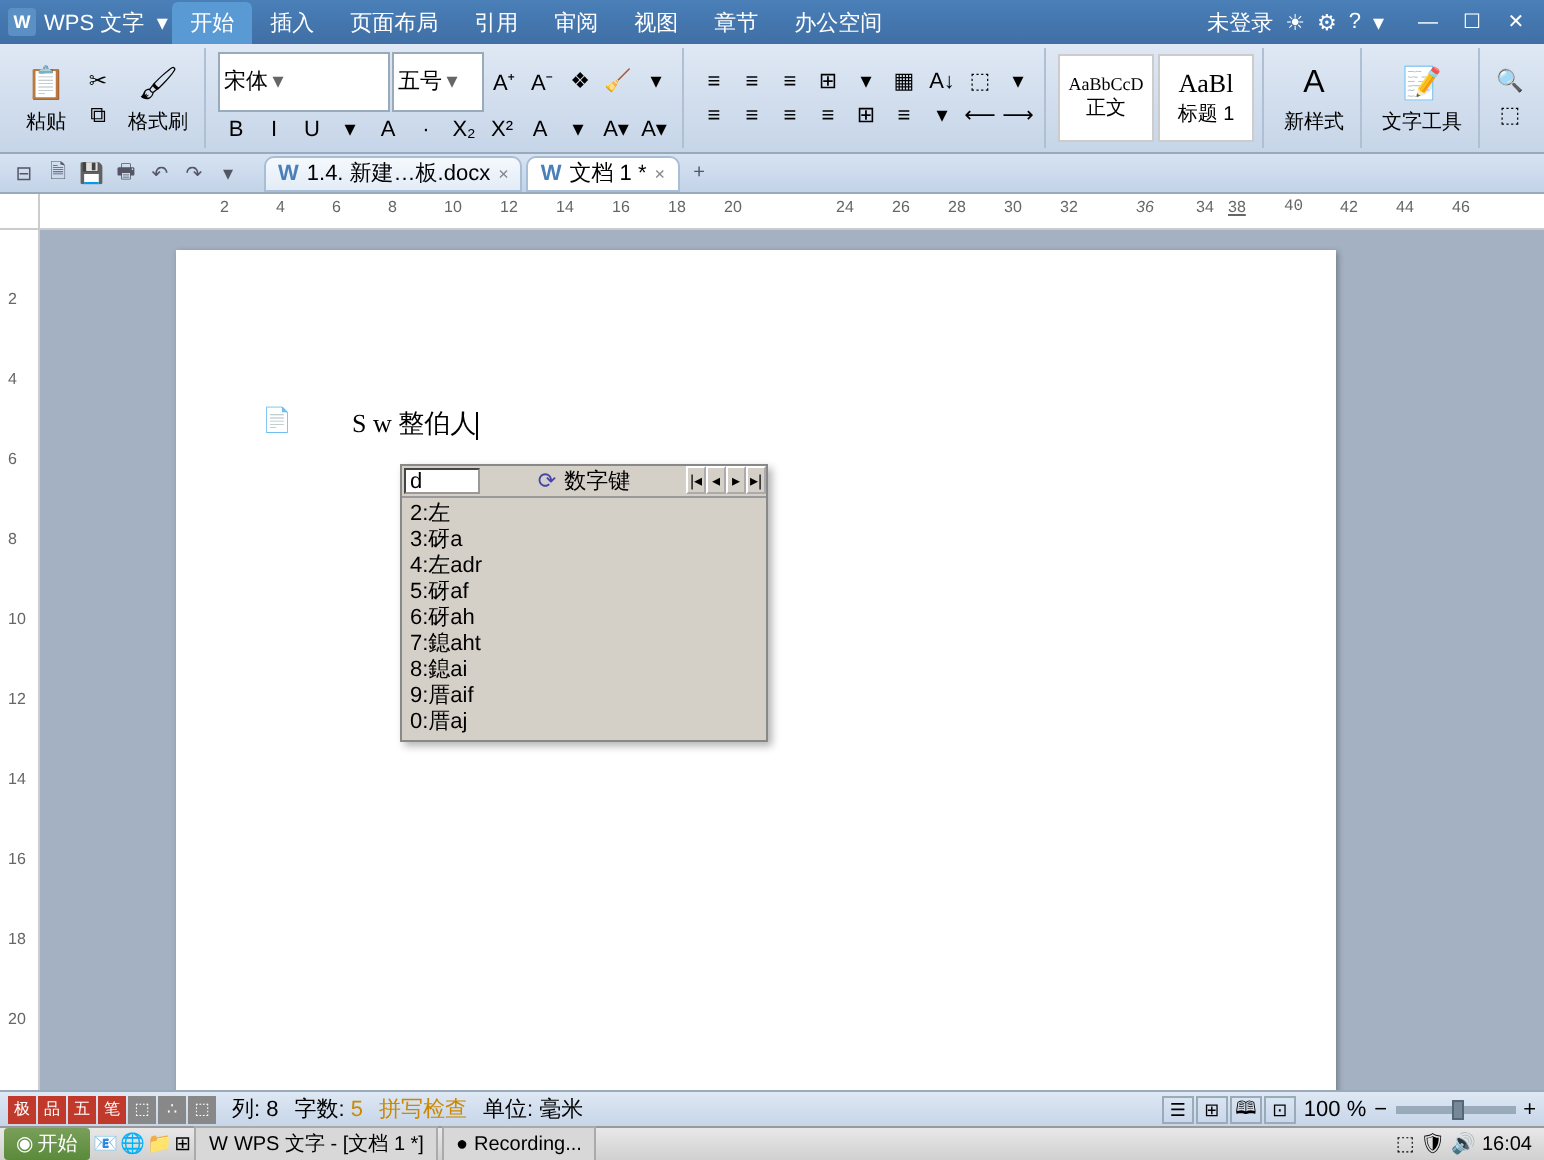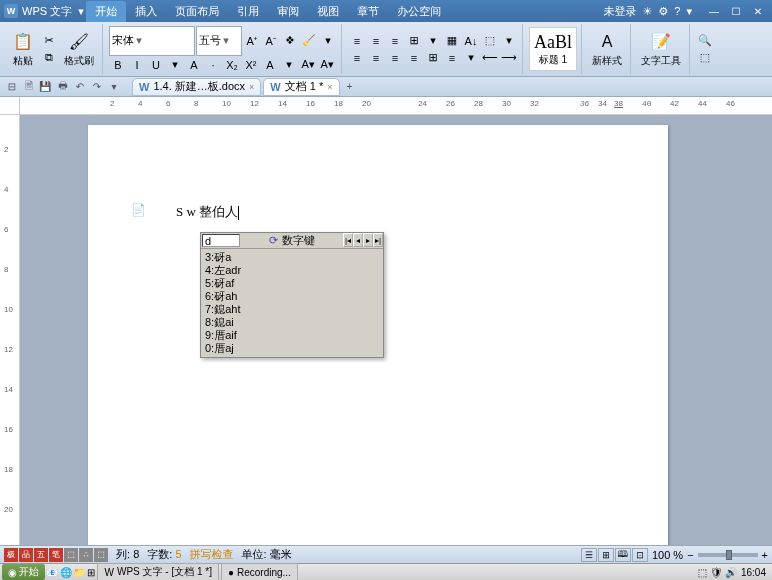--- a/index.html
+++ b/index.html
@@ -167,21 +167,25 @@
           <div class="smbtn">⊞</div>
           <div class="smbtn">≡</div>
           <div class="smbtn">▾</div>
           <div class="smbtn">⟵</div>
           <div class="smbtn">⟶</div>
         </div>
     </div>
   </div>
   <div class="rgroup" id="stylegallery">
       <div class="stylebox">
-        <div class="pv" style="font-size:18px">AaBl</div>
+        <div class="pv" style="font-size:9px">AaBbCcD</div>
+        <div>正文</div>
+      </div>
+      <div class="stylebox">
+        <div class="pv" style="font-size:13px">AaBl</div>
         <div>标题 1</div>
       </div>
     </div>
   <div class="rgroup">
     <div class="bigbtn">
       <div class="ico">A</div>
       <div class="lbl">新样式</div>
     </div>
   </div>
   <div class="rgroup">
@@ -236,21 +240,21 @@
       <span class="tick" style="left: 286px;">16</span>
       <span class="tick" style="left: 314px;">18</span>
       <span class="tick" style="left: 342px;">20</span>
       <span class="tick" style="left: 354px; margin-top: 36px;">22</span>
       <span class="tick" style="left: 398px;">24</span>
       <span class="tick" style="left: 426px;">26</span>
       <span class="tick" style="left: 454px;">28</span>
       <span class="tick" style="left: 482px;">30</span>
       <span class="tick" style="left: 510px;">32</span>
       <span class="tick" style="left: 538px; margin-left: 40px;">34</span>
-      <span class="tick" style="left: 560px; font-style: italic;">36</span>
+      <span class="tick" style="left: 548px; font-style: italic;">36</span>
       <span class="tick" style="left: 594px; text-decoration: underline;">38</span>
       <span class="tick" style="left: 622px; font-family: Liberation Mono, monospace;">40</span>
       <span class="tick" style="left: 650px;">42</span>
       <span class="tick" style="left: 678px;">44</span>
       <span class="tick" style="left: 706px;">46</span>
     </div>
 </div>
 
 <div class="editor">
   <div class="vruler" id="vruler">
@@ -282,20 +286,21 @@
         <span>数字键</span>
       </div>
     <div class="imenav" id="imenav">
         <div>|◂</div>
         <div>◂</div>
         <div>▸</div>
         <div>▸|</div>
       </div>
   </div>
   <div class="cands" id="cands">
+      <div>2:左</div>
       <div>3:砑a</div>
       <div>4:左adr</div>
       <div>5:砑af</div>
       <div>6:砑ah</div>
       <div>7:鎴aht</div>
       <div>8:鎴ai</div>
       <div>9:厝aif</div>
       <div>0:厝aj</div>
     </div>
 </div>

